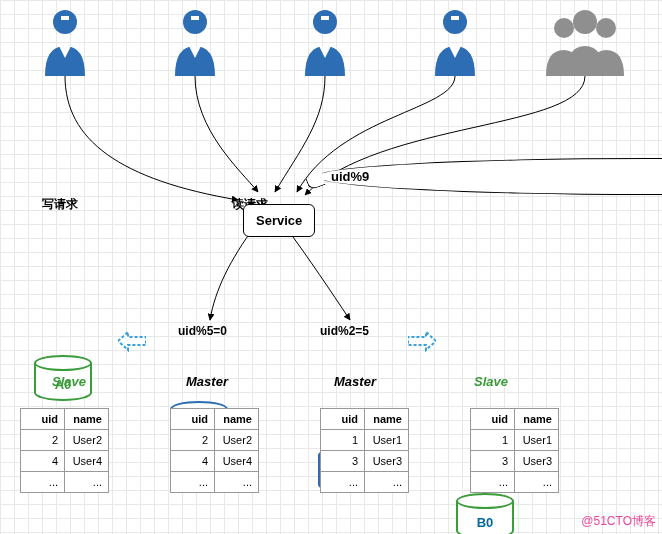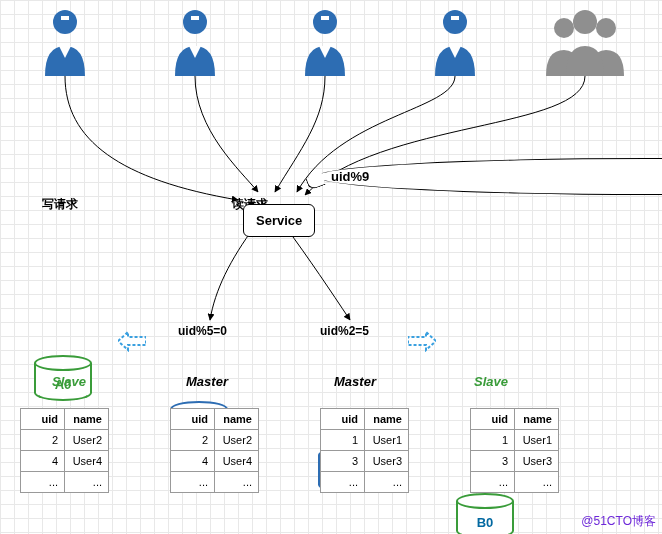--- a/index.html
+++ b/index.html
@@ -86,21 +86,21 @@
   .tbl th { font-weight: bold; }
   .repl-arrow {
     width: 28px; height: 22px;
     display: flex; align-items: center; justify-content: center;
   }
   .repl-arrow svg { width: 28px; height: 22px; }
   .edge-label { font-size: 12px; font-weight: bold; background: transparent; margin-top: 48px; }
   svg.lines { position: absolute; left: 0; top: 0; pointer-events: none; }
   .watermark {
     position: absolute; right: 6px; bottom: 4px;
-    color: #6d28d9; font-size: 12px;
+    color: #ec4899; font-size: 12px;
   }
 </style>
 </head>
 <body>
 
 <div class="abs user-icon" style="left:35px; top:6px;">
   <svg viewBox="0 0 60 70">
       <circle cx="30" cy="16" r="12" fill="#2d6db3"></circle>
       <rect x="26" y="10" width="8" height="4" fill="#fff"></rect>
       <path d="M10 70 Q10 40 30 40 Q50 40 50 70 Z" fill="#2d6db3"></path>

